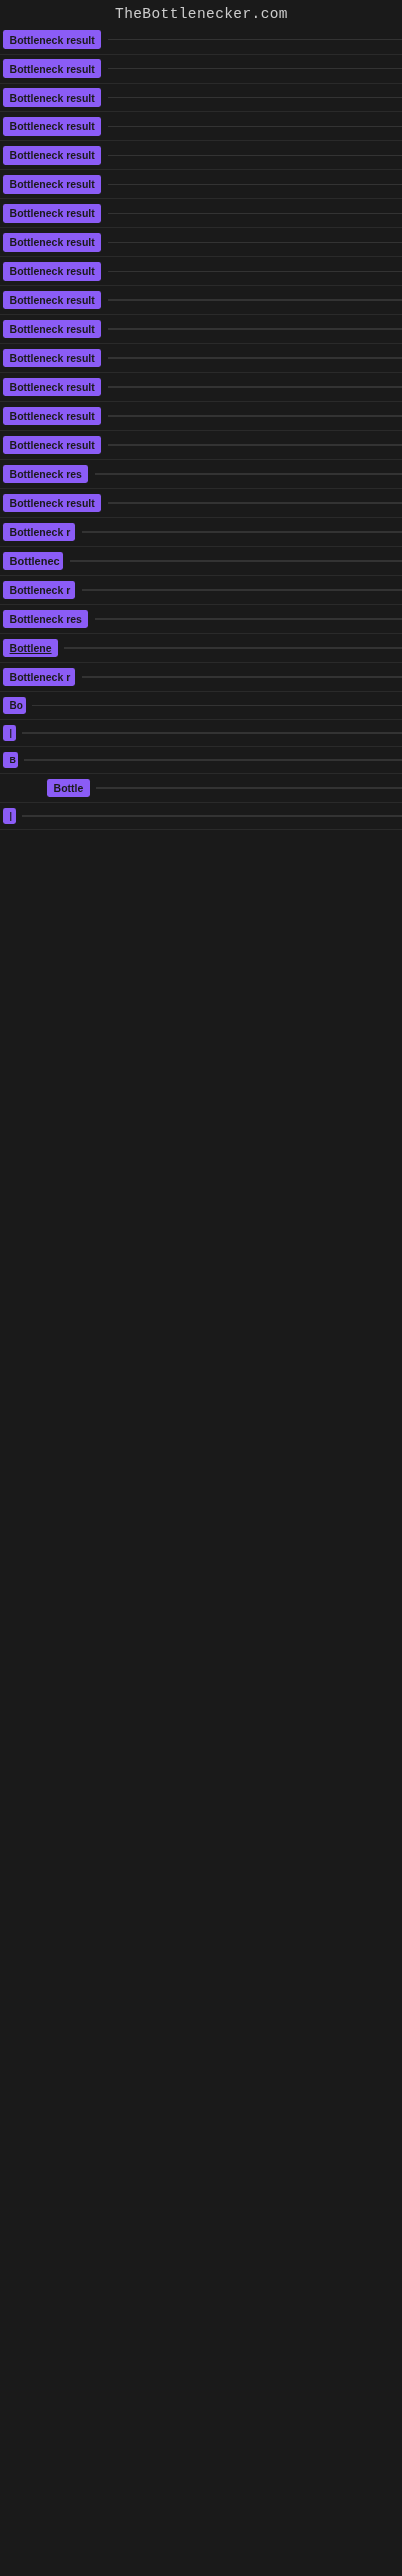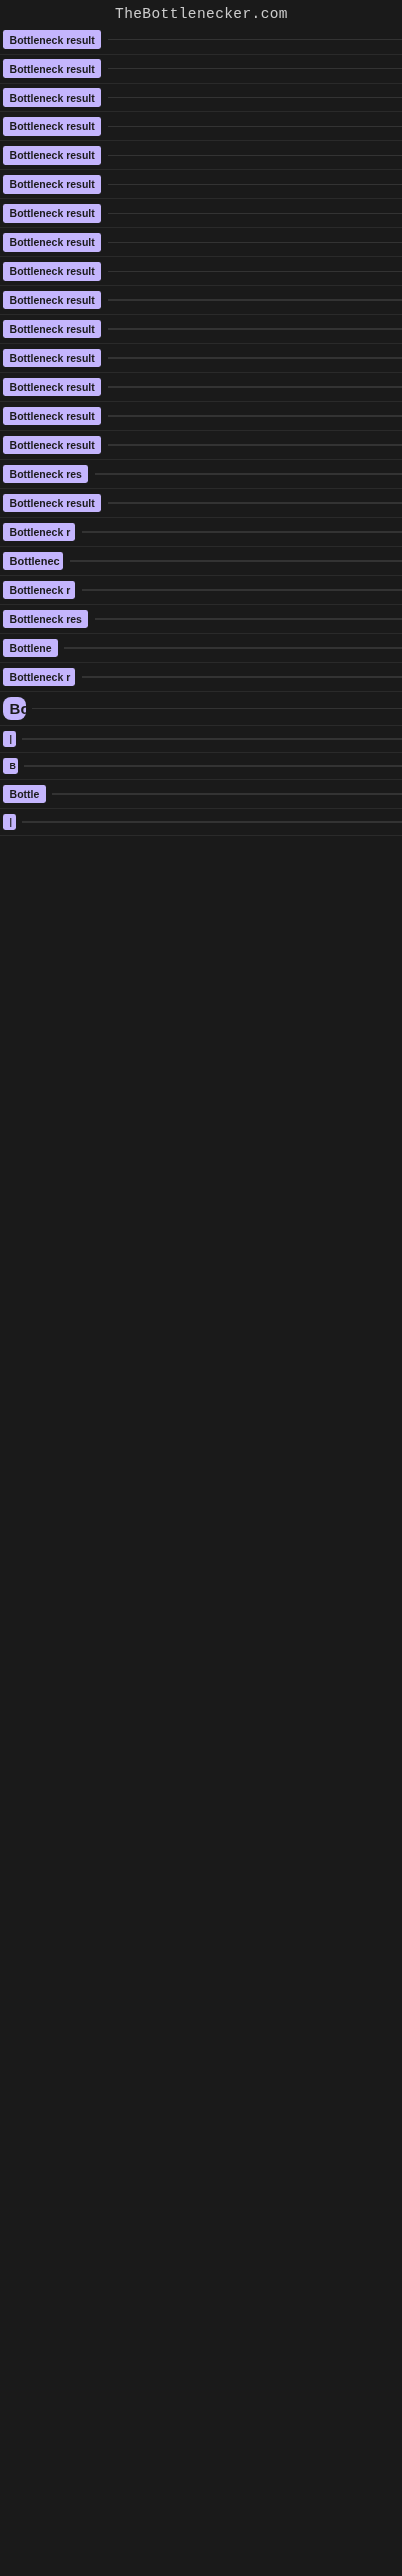--- a/index.html
+++ b/index.html
@@ -23,21 +23,21 @@
       font-family: Liberation Mono, monospace;
     }
     .result-item {
       display: flex;
       align-items: center;
       margin-bottom: 0;
       padding: 4.8px 0 4.8px 3.2px;
       border-bottom: 0.8px solid #2a2a2a;
     }
     .result-badge {
-      background-color: #c4b5fd;
+      background-color: #8b5cf6;
       color: #1a1a1a;
       font-size: 10.5px;
       font-weight: bold;
       padding: 3.2px 6.4px;
       border-radius: 2.4px;
       white-space: nowrap;
       overflow: hidden;
     }
     .result-line {
       flex: 1;
@@ -130,41 +130,41 @@
     </div>
     <div class="result-item">
       <span class="result-badge" style="max-width: 72px; font-size: 10.5px;">Bottleneck r</span>
       <div class="result-line"></div>
     </div>
     <div class="result-item">
       <span class="result-badge" style="max-width: 89px; font-size: 10.5px;">Bottleneck res</span>
       <div class="result-line"></div>
     </div>
     <div class="result-item">
-      <span class="result-badge" style="max-width: 56px; font-size: 10.5px;">Bottlene</span>
+      <span class="result-badge" style="max-width: 56px; font-size: 10.5px; text-decoration: underline;">Bottlene</span>
       <div class="result-line"></div>
     </div>
     <div class="result-item">
       <span class="result-badge" style="max-width: 72px; font-size: 10.5px;">Bottleneck r</span>
       <div class="result-line"></div>
     </div>
     <div class="result-item">
-      <span class="result-badge" style="max-width: 22.5px; font-size: 15px; border-radius: 8px;">Bo</span>
+      <span class="result-badge" style="max-width: 22.5px; font-size: 10px;">Bo</span>
       <div class="result-line"></div>
     </div>
     <div class="result-item">
       <span class="result-badge" style="max-width: 11.3px; font-size: 8.9px;">|</span>
       <div class="result-line"></div>
     </div>
     <div class="result-item">
       <span class="result-badge" style="max-width: 14.5px; font-size: 8.9px;">B</span>
       <div class="result-line"></div>
     </div>
     <div class="result-item">
-      <span class="result-badge" style="max-width: 44px; font-size: 10.5px;">Bottle</span>
+      <span class="result-badge" style="max-width: 44px; font-size: 10.5px; margin-left: 44px;">Bottle</span>
       <div class="result-line"></div>
     </div>
     <div class="result-item">
       <span class="result-badge" style="max-width: 11.3px; font-size: 8.9px;">|</span>
       <div class="result-line"></div>
     </div>
   </div>
 
 
 </body></html>

